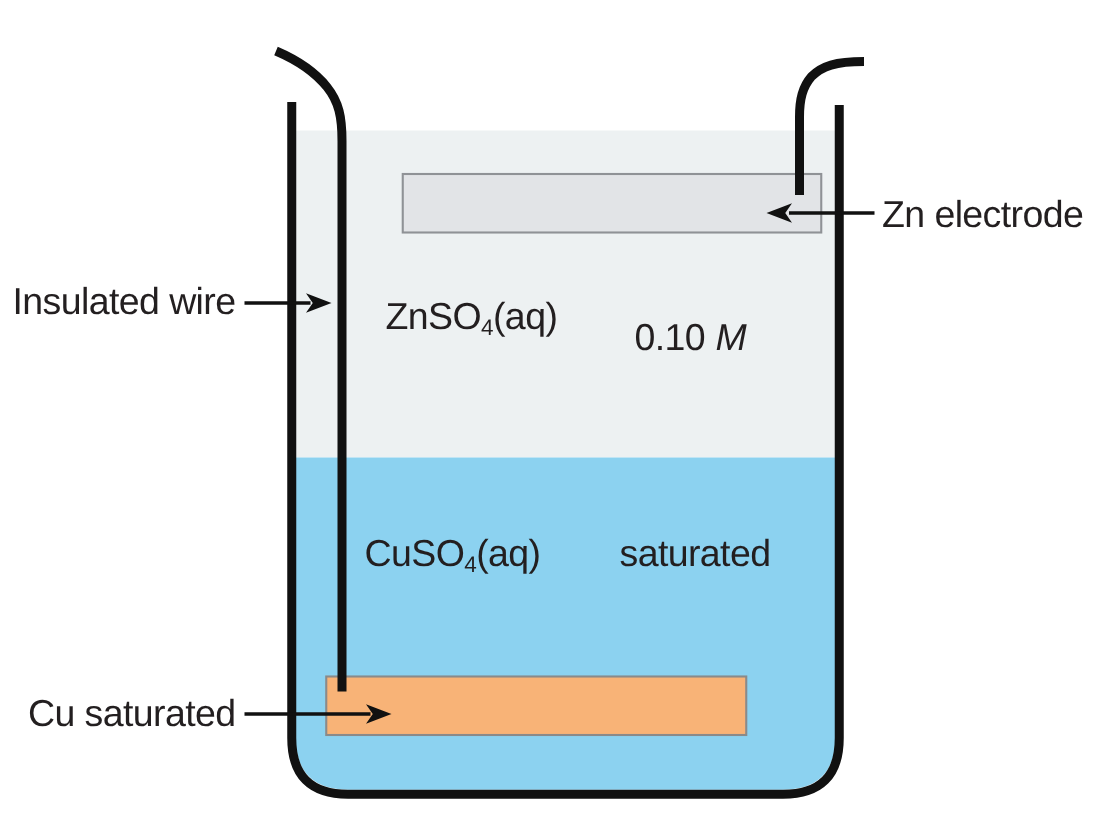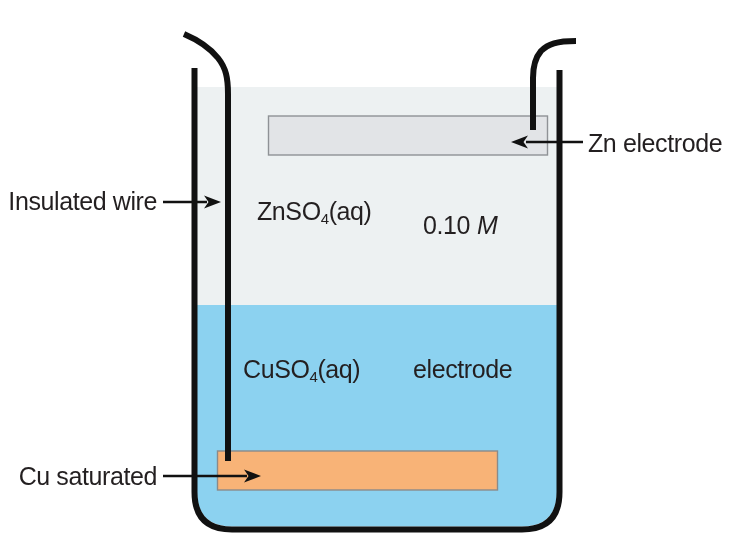--- a/index.html
+++ b/index.html
@@ -64,15 +64,15 @@
   </div>
 
   <div class="lbl" style="left:423px; top:213px;">
     <span>0.10</span><span class="unit">M</span>
   </div>
 
   <div class="lbl" style="left:243px; top:357px;">
     <span>CuSO</span><span class="sub">4</span><span>(aq)</span>
   </div>
 
-  <div class="lbl" style="left:413px; top:357px;">electrode</div>
+  <div class="lbl" style="left:413px; top:357px;">saturated</div>
 
 </div>
 
 </body></html>

